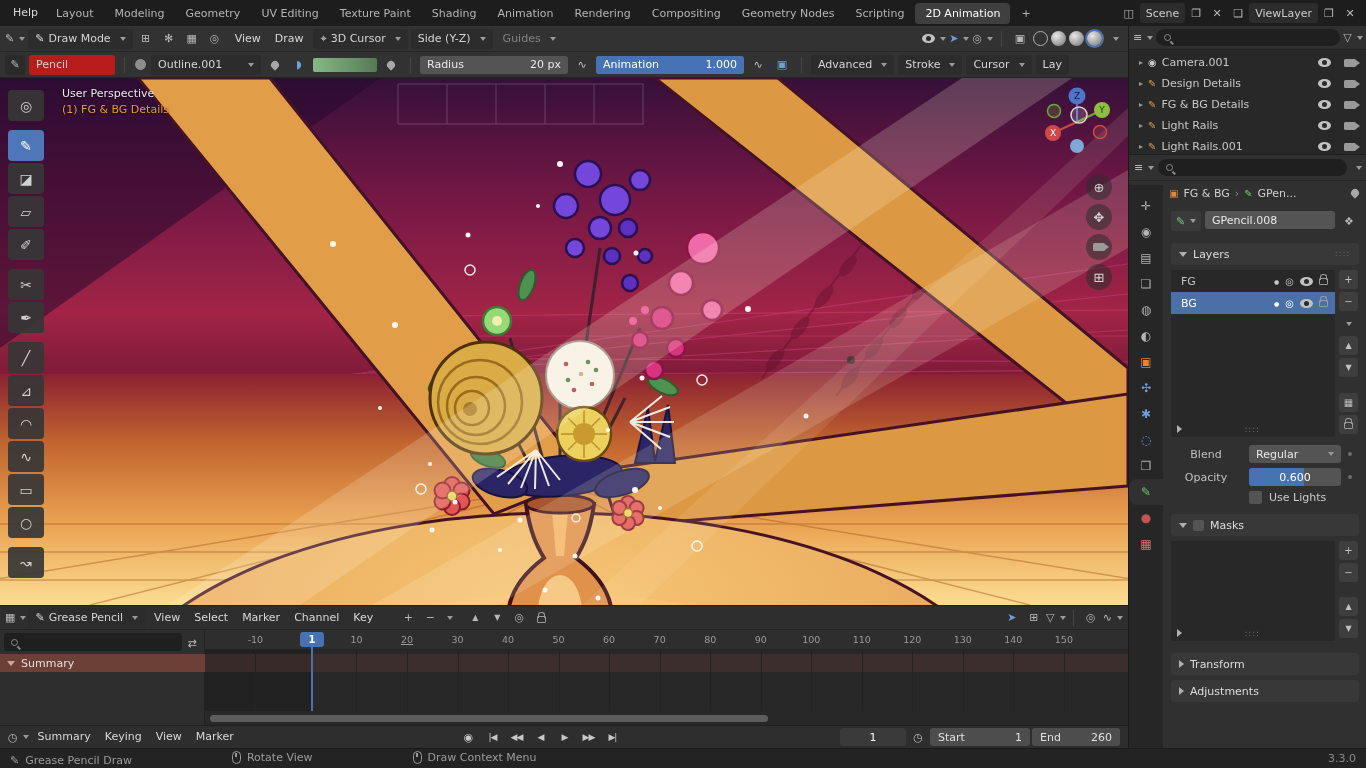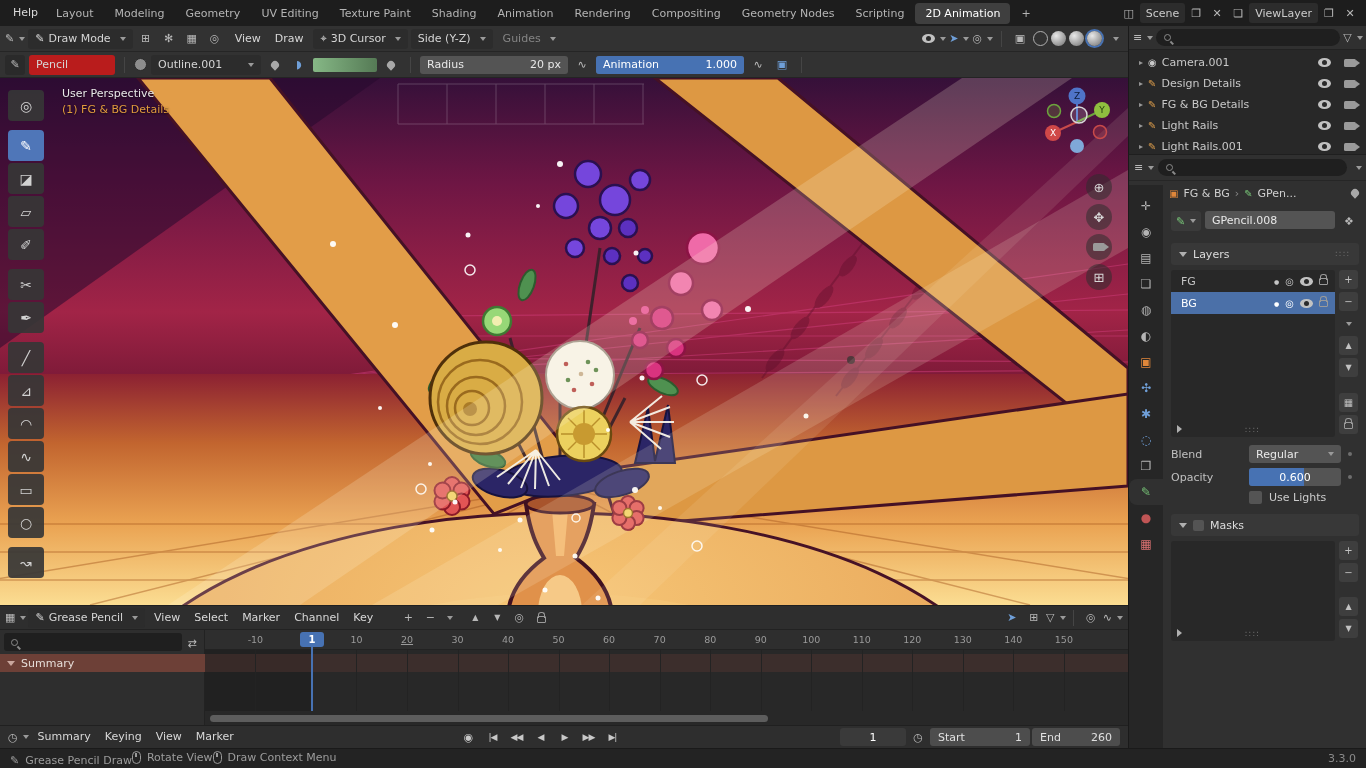--- a/index.html
+++ b/index.html
@@ -71,21 +71,21 @@
 #ds-badge{position:absolute;top:2px;width:24px;height:15px;border-radius:3px;background:#4772b3;color:#fff;font-size:10px;font-weight:bold;display:flex;align-items:center;justify-content:center;z-index:5}
 #ds-scroll{position:absolute;left:5px;bottom:3px;width:558px;height:7px;border-radius:4px;background:#5d5d5d}
 
 #tl{left:0;top:725px;width:1128px;height:23px;background:#2e2e2e;border-top:1px solid #202020;display:flex;align-items:center;padding:0 8px;gap:2px}
 .tpb{min-width:23px;height:18px;border-radius:3px;display:inline-flex;align-items:center;justify-content:center;color:#c8c8c8;font-size:9px;letter-spacing:-1px;padding:0 2px}
 #tl-frame{width:66px;height:18px;background:#3a3a3a;border-radius:3px;color:#fff;display:flex;align-items:center;justify-content:center}
 .rangefield{height:18px;background:#4d4d4d;border-radius:3px;display:flex;align-items:center;justify-content:space-between;padding:0 8px;color:#e0e0e0}
 
 #sb{left:0;top:748px;width:1366px;height:20px;background:#232323;border-top:1px solid #1a1a1a;display:flex;align-items:center;padding:0 10px;color:#9c9c9c}
 .hint{display:inline-flex;align-items:center}
-.hint+.hint{}
+.hint+.hint{margin-left:100px}
 
 #outliner{left:1128px;top:26px;width:238px;height:128px;background:#282828;border-left:1px solid #1a1a1a;overflow:hidden}
 #ol-header{position:absolute;left:0;top:0;width:238px;height:24px;background:#303030;border-bottom:1px solid #222;display:flex;align-items:center;padding:0 4px;gap:3px}
 #ol-search{flex:1;height:17px;background:#1f1f1f;border-radius:9px;display:flex;align-items:center;padding:0 8px}
 .olrow{display:flex;align-items:center;height:21px;padding:0 6px 0 10px;gap:5px;color:#c8c8c8;white-space:nowrap}
 
 #props{left:1128px;top:154px;width:238px;height:594px;background:#303030;border-left:1px solid #1a1a1a;border-top:1px solid #1f1f1f;overflow:hidden}
 #ptabs{position:absolute;left:0;top:30px;width:34px;height:564px;background:#262626;display:flex;flex-direction:column;align-items:center;padding-top:8px}
 .ptab{width:34px;height:26px;display:flex;align-items:center;justify-content:center;font-size:12px}
 .ptab.active{background:#303030;border-radius:8px 0 0 8px}
@@ -95,21 +95,21 @@
 #pr-content{position:absolute;left:34px;top:50px;width:204px;height:544px;padding:6px 8px 0 8px;overflow:hidden}
 .name-row{display:flex;gap:4px;margin-bottom:12px}
 .panel-h{display:flex;align-items:center;gap:6px;height:22px;background:#383838;border-radius:3px;padding:0 8px;margin-bottom:5px;color:#dcdcdc}
 .listwrap{display:flex;gap:4px;margin-bottom:8px}
 .list{flex:1;background:#282828;border-radius:3px;position:relative;overflow:hidden}
 .lcol{width:20px;display:flex;flex-direction:column}
 .sq{width:19px;height:19px;border-radius:3px;background:#3e3e3e;display:flex;align-items:center;justify-content:center;color:#c2c2c2;font-size:10px;margin-bottom:3px;flex:none}
 .prow{display:flex;align-items:center;height:22px;padding:0 7px 0 10px;gap:6px;color:#c5c5c5}
 .prow.sel{background:#4b70a8;color:#fff}
 .krow{display:flex;align-items:center;margin:5px 0}
-.klabel{width:70px;text-align:left;margin-right:8px;color:#c0c0c0;flex:none}
+.klabel{width:70px;text-align:center;margin-right:8px;color:#c0c0c0;flex:none}
 .grip{position:absolute;bottom:2px;left:50%;transform:translateX(-50%);color:#6a6a6a;font-size:9px;letter-spacing:2px}
 .listexp{position:absolute;bottom:4px;left:6px}
 </style>
 </head>
 <body>
 
 <div id="app">
 
   <div id="topbar" class="abs">
     <div class="menu">Help</div>
@@ -223,20 +223,37 @@
     </div>
     <span class="ib">∿</span>
     <div class="slider" style="width:148px;flex:none">
       <span class="fill" style="width:100%"></span>
       <span style="color:#fff">Animation</span>
       <span style="color:#fff">1.000</span>
     </div>
     <span class="ib">∿</span>
     <span class="ib" style="color:#6f9fd8">▣</span>
     <span class="vsep"></span>
+    <div id="ts-popovers" class="row" style="gap:4px">
+        <div class="dd">
+          <span>Advanced</span>
+          <span class="chev"></span>
+        </div>
+        <div class="dd">
+          <span>Stroke</span>
+          <span class="chev"></span>
+        </div>
+        <div class="dd">
+          <span>Cursor</span>
+          <span class="chev"></span>
+        </div>
+        <div class="dd">
+          <span>Lay</span>
+        </div>
+      </div>
   </div>
 
   <div id="vp" class="abs">
     <svg class="abs" style="left:0;top:0" width="1128" height="527" viewBox="0 0 1128 527">
       <defs>
         <linearGradient id="sky" x1="0" y1="0" x2="0" y2="1">
           <stop offset="0" stop-color="#351039"></stop>
             <stop offset="0.35" stop-color="#6e1644"></stop>
           <stop offset="0.78" stop-color="#a22447"></stop>
             <stop offset="1" stop-color="#7d1a38"></stop>
@@ -838,16 +855,26 @@
           <span class="grip">∷∷</span>
         </div>
         <div class="lcol">
           <span class="sq">+</span>
           <span class="sq">−</span>
           <span style="flex:1"></span>
           <span class="sq" style="font-size:8px">▲</span>
           <span class="sq" style="font-size:8px">▼</span>
         </div>
       </div>
+      <div id="collapsed-panels" style="margin-top:12px">
+          <div class="panel-h">
+            <span class="tri-r"></span>
+            <span>Transform</span>
+          </div>
+          <div class="panel-h">
+            <span class="tri-r"></span>
+            <span>Adjustments</span>
+          </div>
+        </div>
     </div>
   </div>
 
 </div>
 
 </body></html>

